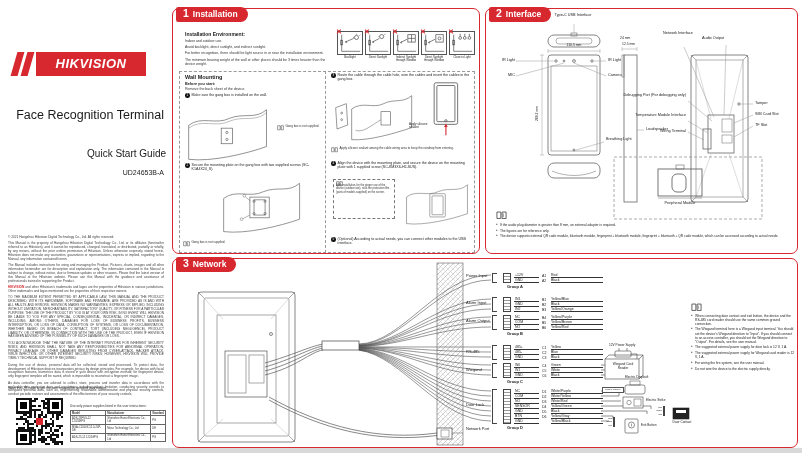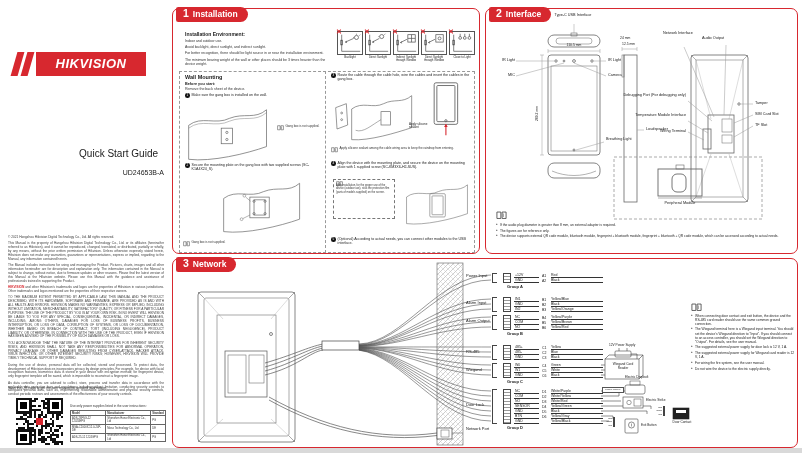--- a/index.html
+++ b/index.html
@@ -9,21 +9,21 @@
 .abs{position:absolute}
 .panel{position:absolute;border:1px solid #d7282f;border-radius:7px;background:#fff}
 .tab{position:absolute;top:-2px;left:3px;background:#d7282f;color:#fff;border-radius:3px 10px 10px 3px;padding:1px 10px 2px 7px;font-weight:bold;font-size:8.5px;line-height:11px;white-space:nowrap}
 .tab .num{font-size:10.5px;margin-right:4px}
 svg{display:block}
 
 .cover{position:absolute;left:0;top:0;width:170px;height:453px;background:#fff}
 .logo-stripe{position:absolute;background:#d7282f;width:7px;height:24px;transform:skewX(-16deg)}
 .logo-box{position:absolute;background:#d7282f;height:24px;width:110px;color:#fff;font-weight:bold;font-style:italic;font-size:13px;letter-spacing:.5px;text-align:center;line-height:24px}
 .cover-title{position:absolute;right:6px;top:108px;text-align:right;font-size:12.5px;line-height:14px;color:#1a1a1a}
-.cover-sub{position:absolute;right:12px;top:148px;font-size:10px;color:#1a1a1a}
+.cover-sub{position:absolute;right:4px;top:148px;font-size:10px;color:#1a1a1a}
 .cover-doc{position:absolute;right:6px;top:169px;font-size:7px;color:#1a1a1a}
 .legal{position:absolute;left:8px;right:6px;top:236px;font-size:3.2px;line-height:1.22;color:#3c3c3c;text-align:justify}
 .legal p{margin-bottom:2.4px}
 .red{color:#d7282f;font-weight:bold}
 .qr-caption{position:absolute;left:8px;top:386px;font-size:3.4px;color:#333}
 .qr-wrap{position:absolute;left:16px;top:398px;width:47px;height:47px}
 .psu{position:absolute;left:70px;top:404px;width:96px;font-size:3.2px;color:#333}
 .psu table{border-collapse:collapse;margin-top:2px;width:96px}
 .psu th,.psu td{border:.5px solid #666;font-size:2.7px;line-height:1.2;padding:.6px 1px;text-align:left;font-weight:normal}
 .psu th{font-weight:bold}
@@ -75,20 +75,21 @@
 
 <div class="page">
 
   <aside class="cover">
     <div class="abs" style="left:12px;top:52px;width:150px;height:24px">
       <span class="logo-stripe" style="left:2px;top:0"></span>
       <span class="logo-stripe" style="left:12px;top:0"></span>
       <span class="logo-box" style="left:24px;top:0"><span>HIKVISION</span></span>
     </div>
     <div class="cover-title">
+      <div>Face Recognition Terminal</div>
     </div>
     <div class="cover-sub">Quick Start Guide</div>
     <div class="cover-doc">UD24653B-A</div>
 
     <div class="legal">
       <div>
           <p>© 2021 Hangzhou Hikvision Digital Technology Co., Ltd. All rights reserved.</p>
           <p>This Manual is the property of Hangzhou Hikvision Digital Technology Co., Ltd. or its affiliates (hereinafter referred to as Hikvision), and it cannot be reproduced, changed, translated, or distributed, partially or wholly, by any means, without the prior written permission of Hikvision. Unless otherwise expressly stated herein, Hikvision does not make any warranties, guarantees or representations, express or implied, regarding to the Manual, any information contained herein.</p>
           <p>The Manual includes instructions for using and managing the Product. Pictures, charts, images and all other information hereinafter are for description and explanation only. The information contained in the Manual is subject to change, without notice, due to firmware updates or other reasons. Please find the latest version of this Manual at the Hikvision website. Please use this Manual with the guidance and assistance of professionals trained in supporting the Product.</p>
         </div>

